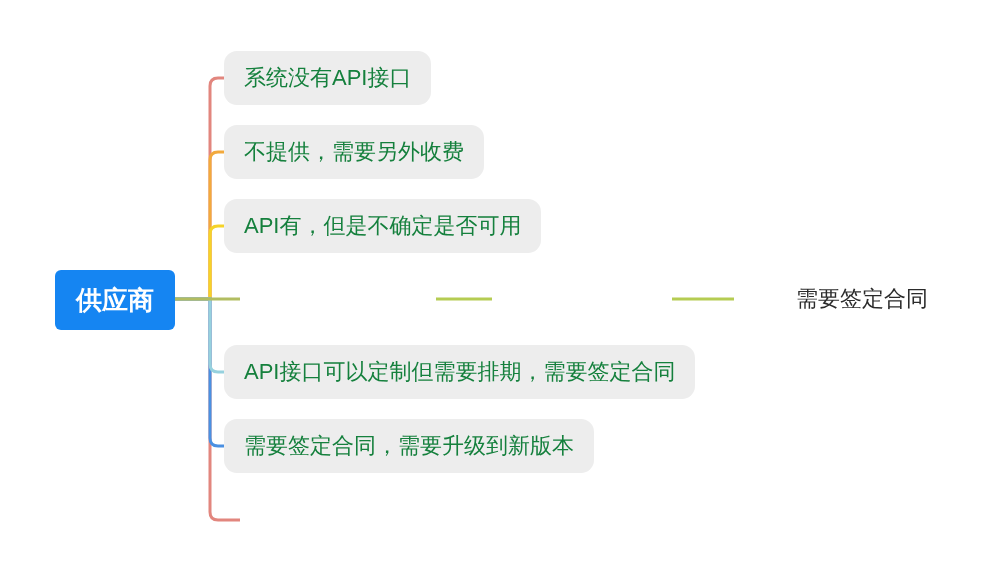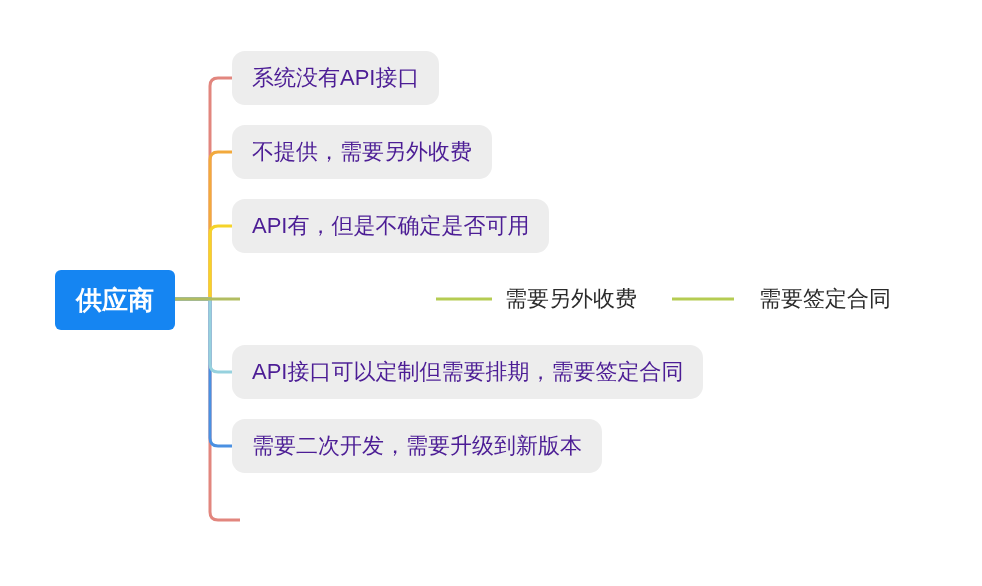--- a/index.html
+++ b/index.html
@@ -9,22 +9,22 @@
   }
   .edges{position:absolute;left:0;top:0;width:982px;height:586px;}
   .edges path{fill:none;stroke-width:3px;}
   .root-node{
     position:absolute;left:55px;top:270px;width:120px;height:60px;
     background:#1585f2;color:#ffffff;border-radius:6px;
     font-size:26px;font-weight:600;line-height:60px;text-align:center;
     white-space:nowrap;cursor:pointer;
   }
   .node{
-    position:absolute;left:232px;height:54px;line-height:54px;
-    background:#ededed;color:#4c1d95;border-radius:13px;
+    position:absolute;left:224px;height:54px;line-height:54px;
+    background:#ededed;color:#15803d;border-radius:13px;
     font-size:22px;padding:0 20px;white-space:nowrap;cursor:pointer;
   }
   .subnode{
     position:absolute;top:272px;height:54px;line-height:54px;
     color:#2b2b2b;font-size:22px;white-space:nowrap;cursor:pointer;
   }
 </style>
 </head>
 <body>
 
@@ -41,18 +41,17 @@
     <path d="M436 299 L492 299" stroke="#b5cc52"></path>
     <path d="M672 299 L734 299" stroke="#b5cc52"></path>
   </svg>
 
   <div class="root-node">供应商</div>
 
   <div class="node" style="top:51px">系统没有API接口</div>
   <div class="node" style="top:125px">不提供，需要另外收费</div>
   <div class="node" style="top:199px">API有，但是不确定是否可用</div>
   <div class="node" style="top:345px">API接口可以定制但需要排期，需要签定合同</div>
-  <div class="node" style="top:419px">需要二次开发，需要升级到新版本</div>
+  <div class="node" style="top:419px">需要签定合同，需要升级到新版本</div>
 
-  <div class="subnode" style="left:505px">需要另外收费</div>
-  <div class="subnode" style="left:759px">需要签定合同</div>
+  <div class="subnode" style="left:796px">需要签定合同</div>
 
 </div>
 
 </body></html>

